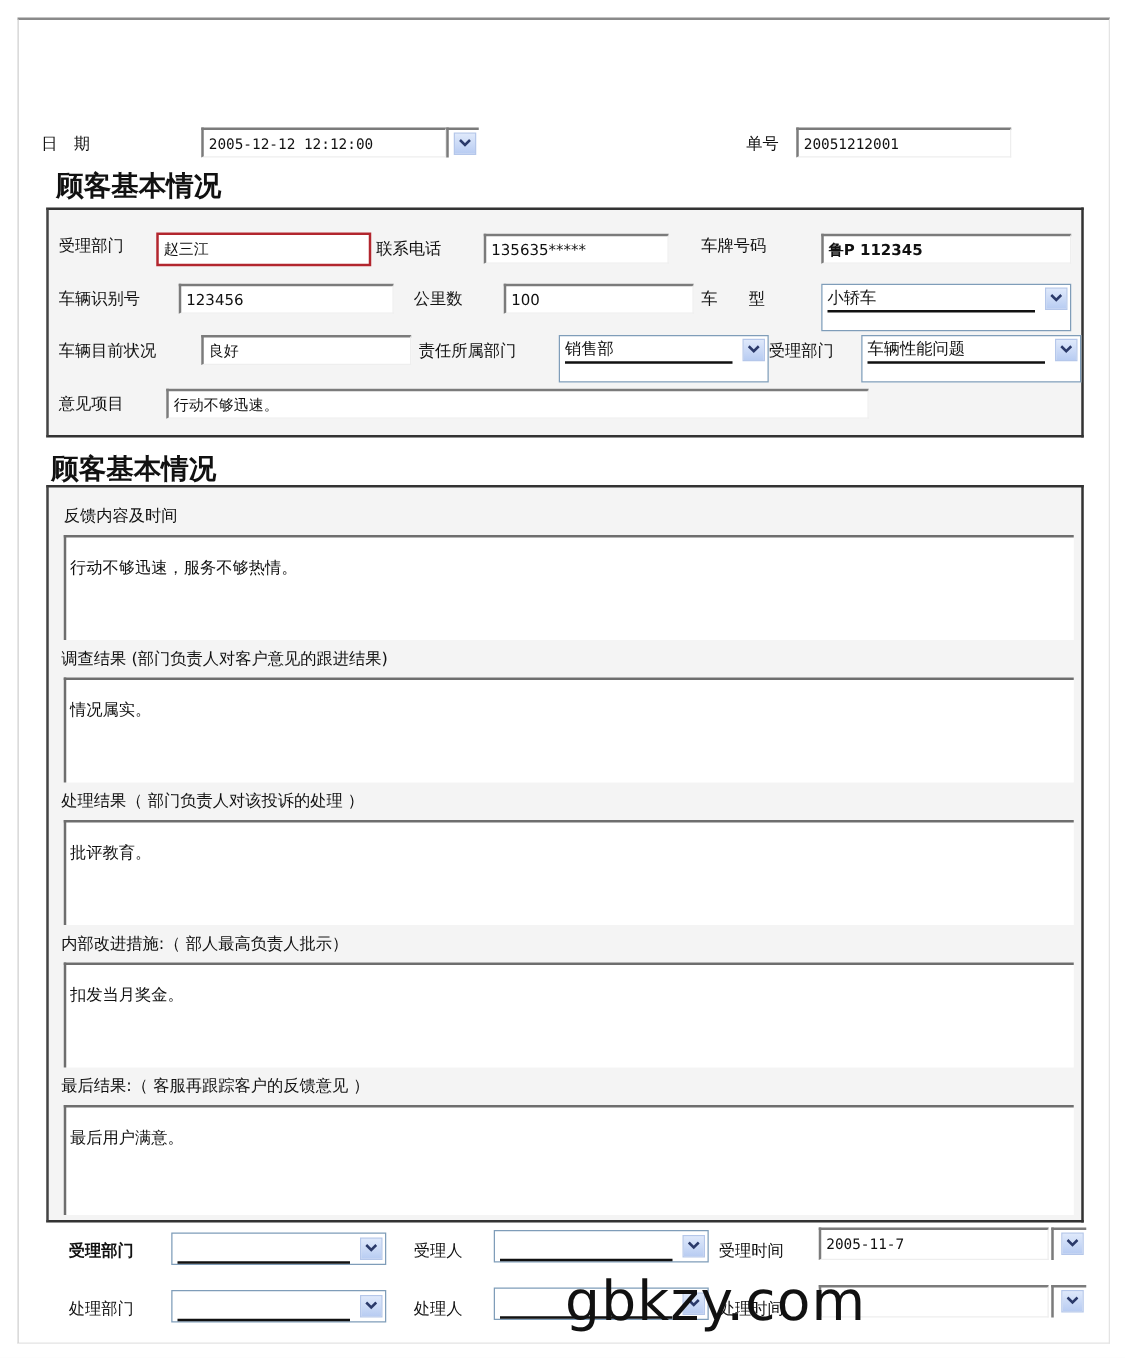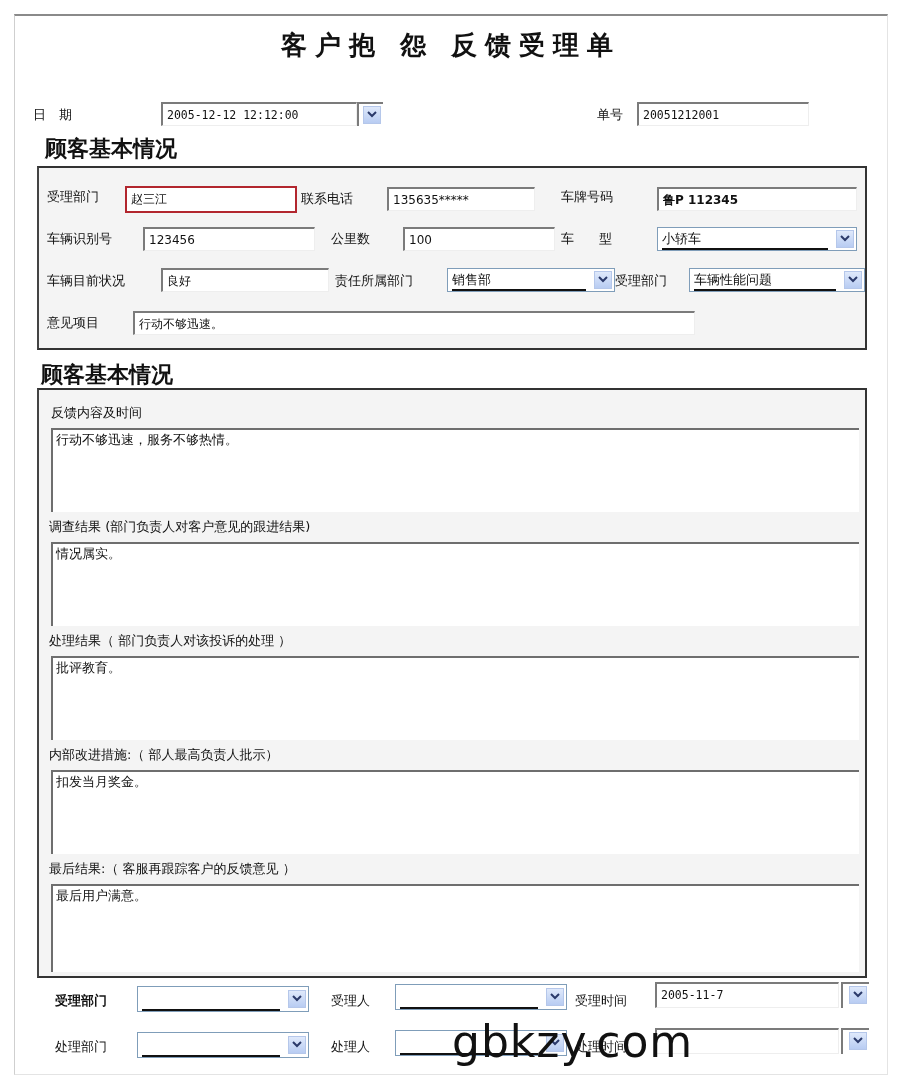--- a/index.html
+++ b/index.html
@@ -10,40 +10,39 @@
           border-bottom:1px solid #e4e4e4; background:#fff; }
   .abs { position:absolute; }
   .title { left:0; top:12px; width:872px; text-align:center; font-size:26px; font-weight:bold;
            letter-spacing:8px; }
   .lbl { font-size:13px; white-space:nowrap; }
   .input { background:#fff; border-top:2px solid #7b7b7b; border-left:2px solid #7b7b7b;
            border-right:1px solid #eee; border-bottom:1px solid #eee; box-sizing:border-box;
            font-size:12px; padding:2px 4px; white-space:nowrap; overflow:hidden; height:24px; line-height:18px; }
   .input.mono { font-family:"DejaVu Sans Mono", monospace; font-size:11.5px; }
   .input.focus { border:2px solid #b2262e; }
-  .select { background:#fff; border:1px solid #7f9db9; box-sizing:border-box; height:24px; }
+  .select { background:#fff; border:1px solid #7f9db9; box-sizing:border-box; height:38px; }
   .select .val { position:absolute; left:4px; top:2px; right:28px; font-size:13px;
                  border-bottom:2px solid #111; line-height:18px; height:18px; }
   .ddbtn { position:absolute; top:2px; right:2px; width:18px; height:18px;
            background:linear-gradient(#dfe9fb,#b8ccf2); border:1px solid #b5c7ea; box-sizing:border-box; }
   .ddbtn svg { position:absolute; left:3px; top:4px; }
   .section-h { font-size:22px; font-weight:bold; font-family:"DejaVu Serif", serif; }
   .panel { border:2px solid #333; border-left:2px solid #444; background:#f4f4f4; box-sizing:border-box; }
   .ta-lbl { font-size:13px; }
   .textarea { background:#fff; border-top:2px solid #6e6e6e; border-left:2px solid #6e6e6e;
-              box-sizing:border-box; font-size:13px; padding:1px 3px; }
+              box-sizing:border-box; font-size:13px; padding:15px 3px; }
   .watermark { position:absolute; left:452px; top:1016px; font-size:44px; color:#111;
                font-family:"DejaVu Sans", sans-serif; letter-spacing:1px; }
 </style>
 </head>
 <body>
 
 <div class="page">
 
-  <div class="abs title">客户抱 怨 反馈受理单</div>
 
   <div class="abs lbl" style="left:18px; top:90px;">日　期</div>
   <div class="abs input mono" style="left:146px; top:86px; width:196px;">2005-12-12 12:12:00</div>
   <div class="abs" style="left:342px; top:86px; width:26px; height:24px; border-top:2px solid #7b7b7b; border-left:2px solid #7b7b7b; box-sizing:border-box;">
     <div class="ddbtn" style="top:2px; right:2px;">
       <svg width="10" height="8" viewBox="0 0 10 8">
           <path d="M1 1 L5 5 L9 1" stroke="#2b3a6a" stroke-width="2" fill="none"></path>
         </svg>
     </div>
   </div>

